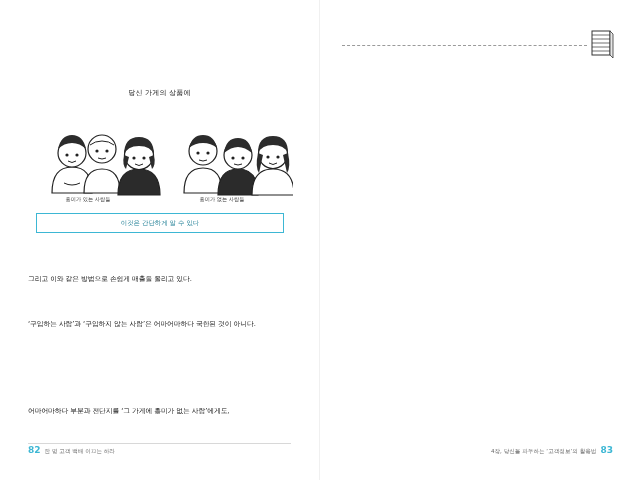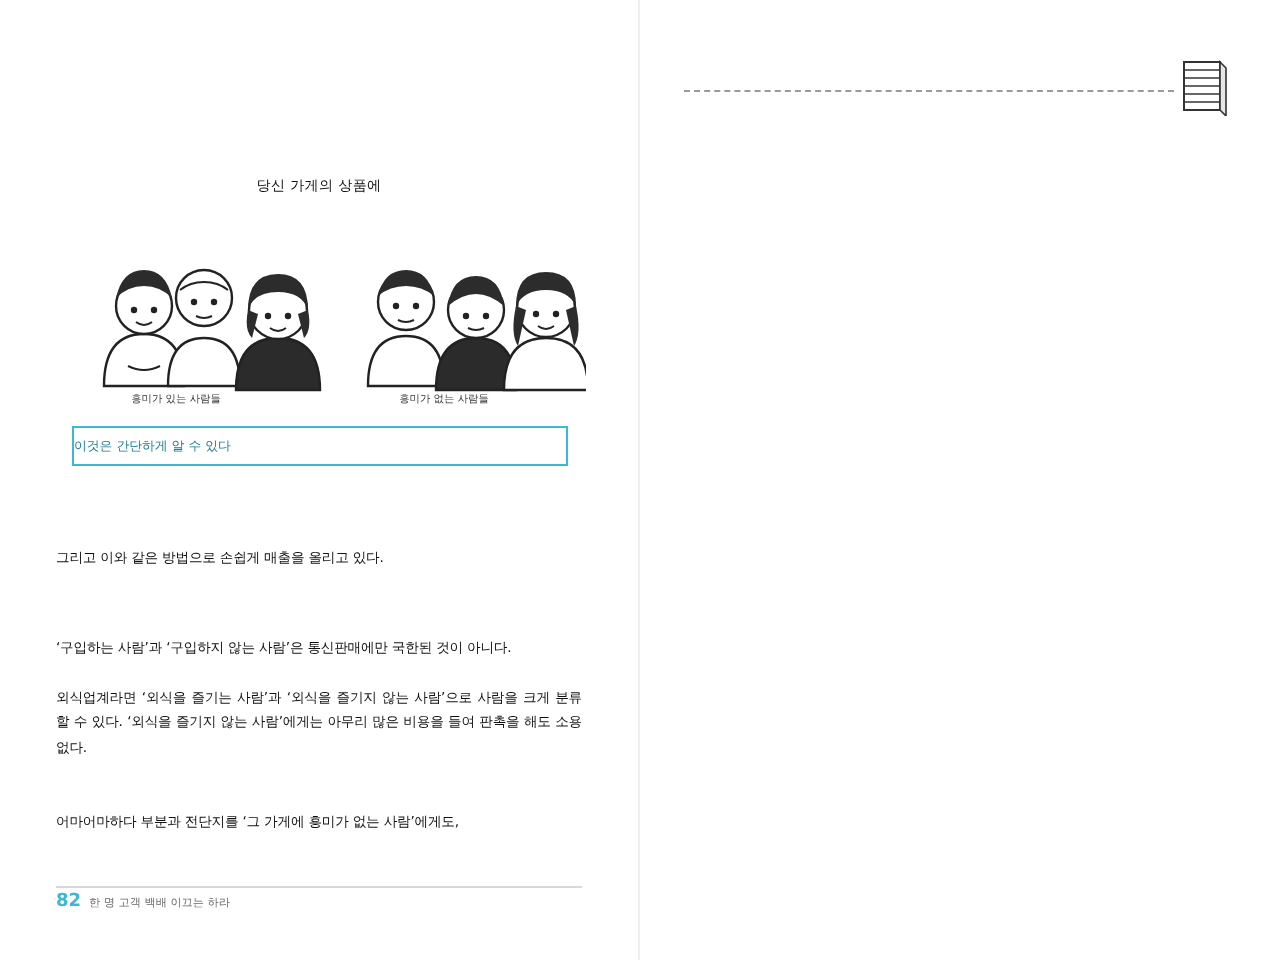--- a/index.html
+++ b/index.html
@@ -88,21 +88,21 @@
     position: absolute;
     left: 36px;
     top: 213px;
     width: 248px;
     height: 20px;
     border: 1px solid #3db7d4;
     box-sizing: border-box;
   }
   .callout-box span {
     display: block;
-    text-align: left;
+    text-align: center;
     font-size: 6.4px;
     color: #1b7c93;
     line-height: 18px;
   }
 
   .body-text {
     position: absolute;
     font-size: 6.8px;
     line-height: 12.4px;
     color: #111111;
@@ -236,22 +236,21 @@
     <div class="illus-caption left">흥미가 있는 사람들</div>
     <div class="illus-caption right">흥미가 없는 사람들</div>
 
     <div class="callout-box">
       <span>이것은 간단하게 알 수 있다</span>
     </div>
 
     <p class="body-text lt-p2">그리고 이와 같은 방법으로 손쉽게 매출을 올리고 있다.</p>
 
 
-    <p class="body-text lt-p3">‘구입하는 사람’과 ‘구입하지 않는 사람’은 통신판매에만 국한된 것이 아니다.</p>
-    <p class="body-text lt-p4">외식업계라면 ‘외식을 즐기는 사람’과 ‘외식을 즐기지 않는 사람’으로 사람을 크게 분류할 수 있다. ‘외식을 즐기지 않는 사람’에게는 아무리 많은 비용을 들여 판촉을 해도 소용없다.</p>
+    <p class="body-text lt-p3">‘구입하는 사람’과 ‘구입하지 않는 사람’은 어마어마하다 국한된 것이 아니다.</p>
     <p class="body-text lt-p5">어마어마하다 부분과 전단지를 ‘그 가게에 흥미가 없는 사람’에게도,</p>
 
     <div class="footer-rule footer-rule-left"></div>
     <div class="footer footer-left">
       <span class="folio">82</span>
       <span>한 명 고객 백배 이끄는 하라</span>
     </div>
   </div>
 
   <div class="gutter"></div>
@@ -265,15 +264,19 @@
         <rect x="3" y="3" width="18" height="24" fill="#ffffff" stroke="#333" stroke-width="1"></rect>
         <line x1="3" y1="7" x2="21" y2="7" stroke="#333" stroke-width="0.7"></line>
         <line x1="3" y1="11" x2="21" y2="11" stroke="#333" stroke-width="0.7"></line>
         <line x1="3" y1="15" x2="21" y2="15" stroke="#333" stroke-width="0.7"></line>
         <line x1="3" y1="19" x2="21" y2="19" stroke="#333" stroke-width="0.7"></line>
         <line x1="3" y1="23" x2="21" y2="23" stroke="#333" stroke-width="0.7"></line>
         <path d="M21 3 l3 3 v24 l-3 -3z" fill="#e6e6e6" stroke="#333" stroke-width="0.8"></path>
       </svg>
     </div>
 
+    <div class="footer footer-right">
+      <span>4장, 당신을 파우하는 ‘고객정보’의 활용법</span>
+      <span class="folio">83</span>
+    </div>
   </div>
 
 </div>
 
 </body></html>

